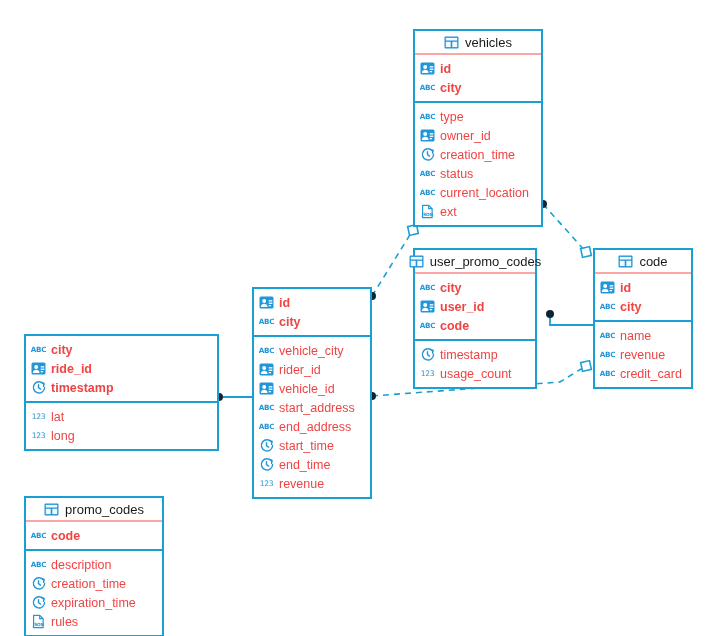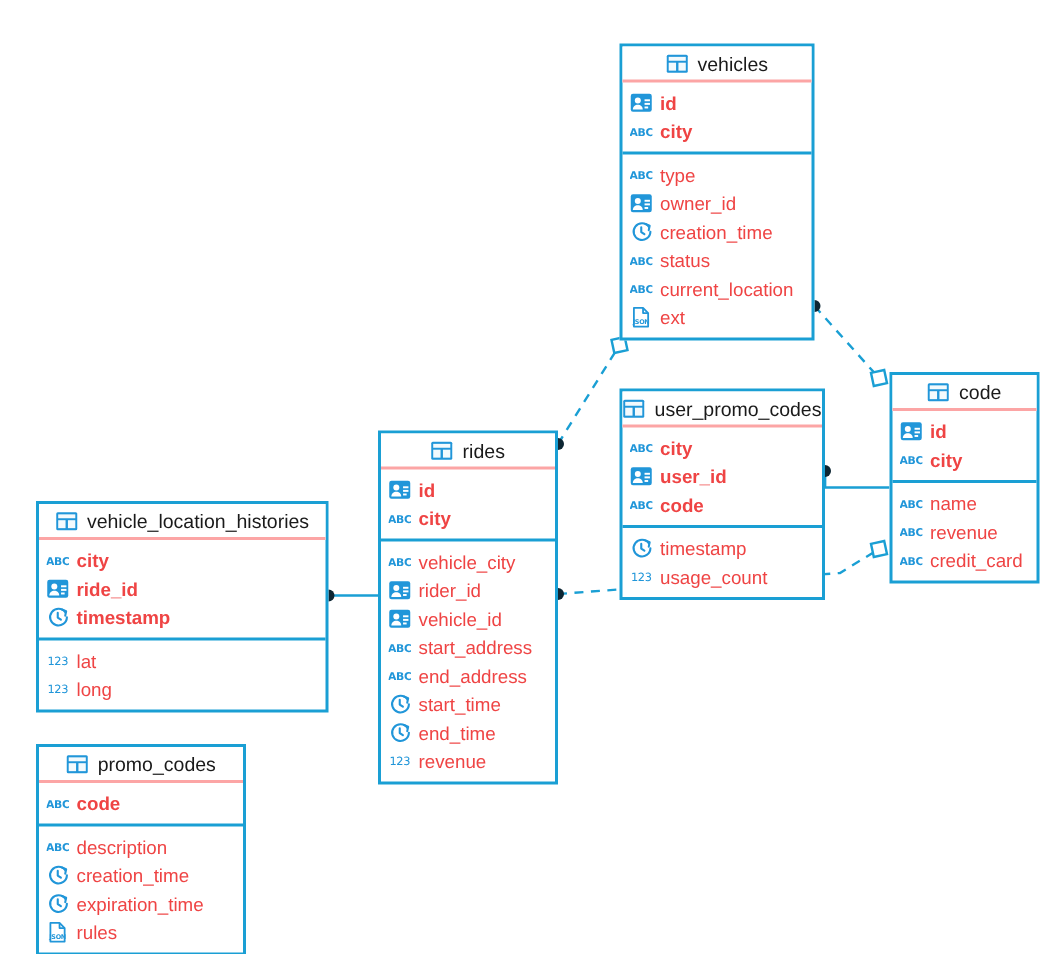--- a/index.html
+++ b/index.html
@@ -201,21 +201,21 @@
               <svg width="15" height="15" viewBox="0 0 15 15">
                 <path d="M2.6 1.3h6.1l3.4 3.4v9h-9.5z" fill="#fff" stroke="#2196d9" stroke-width="1.2" stroke-linejoin="round"></path>
                 <path d="M8.7 1.3v3.4h3.4" fill="none" stroke="#2196d9" stroke-width="1.2" stroke-linejoin="round"></path>
                 <text x="7.4" y="12.1" font-family="DejaVu Sans, sans-serif" font-size="4.3" font-weight="bold" fill="#2196d9" text-anchor="middle" letter-spacing="-0.2">JSON</text>
               </svg>
             </span>
             <span class="col-name">ext</span>
           </div>
         </div>
       </div>
-      <div class="table-box" style="left: 413px; top: 248px; width: 137px; margin-top: 11px;">
+      <div class="table-box" style="left: 413px; top: 248px; width: 124px;">
         <div class="table-header">
           <span class="icon">
             <svg width="15" height="13" viewBox="0 0 15 13">
               <rect x="0.5" y="0.5" width="14" height="12" rx="1" fill="#2196d9"></rect>
               <rect x="1.8" y="1.9" width="11.4" height="2.6" fill="#fff" opacity="0.95"></rect>
               <rect x="1.8" y="5.8" width="4.9" height="5.3" fill="#fff" opacity="0.95"></rect>
               <rect x="8.3" y="5.8" width="4.9" height="5.3" fill="#fff" opacity="0.95"></rect>
             </svg>
           </span>
           <span class="table-title">user_promo_codes</span>
@@ -328,31 +328,20 @@
             <span class="icon">
               <svg width="15" height="15" viewBox="0 0 15 15">
                 <text x="7.5" y="10.4" font-family="DejaVu Sans, sans-serif" font-size="7.2" font-weight="bold" fill="#2196d9" text-anchor="middle" letter-spacing="-0.2">ABC</text>
               </svg>
             </span>
             <span class="col-name">credit_card</span>
           </div>
         </div>
       </div>
       <div class="table-box" style="left: 252px; top: 287px; width: 120px;">
-        <div class="table-header">
-          <span class="icon">
-            <svg width="15" height="13" viewBox="0 0 15 13">
-              <rect x="0.5" y="0.5" width="14" height="12" rx="1" fill="#2196d9"></rect>
-              <rect x="1.8" y="1.9" width="11.4" height="2.6" fill="#fff" opacity="0.95"></rect>
-              <rect x="1.8" y="5.8" width="4.9" height="5.3" fill="#fff" opacity="0.95"></rect>
-              <rect x="8.3" y="5.8" width="4.9" height="5.3" fill="#fff" opacity="0.95"></rect>
-            </svg>
-          </span>
-          <span class="table-title">rides</span>
-        </div>
         <div class="col-group">
           <div class="col-row pk">
             <span class="icon">
               <svg width="15" height="15" viewBox="0 0 15 15">
                 <rect x="0.5" y="1.5" width="14" height="12" rx="1.5" fill="#2196d9"></rect>
                 <circle cx="5.2" cy="6" r="2" fill="#fff"></circle>
                 <path d="M1.9 12c0-2 1.5-3.2 3.3-3.2S8.5 10 8.5 12z" fill="#fff"></path>
                 <rect x="9.7" y="5.2" width="3.6" height="1.3" fill="#fff"></rect>
                 <rect x="9.7" y="7.6" width="3.6" height="1.3" fill="#fff"></rect>
                 <rect x="9.7" y="10" width="2.4" height="1.3" fill="#fff"></rect>
@@ -444,31 +433,20 @@
             <span class="icon">
               <svg width="15" height="15" viewBox="0 0 15 15">
                 <text x="7.5" y="10.2" font-family="DejaVu Sans, sans-serif" font-size="7.6" fill="#2196d9" text-anchor="middle" letter-spacing="-0.3">123</text>
               </svg>
             </span>
             <span class="col-name">revenue</span>
           </div>
         </div>
       </div>
       <div class="table-box" style="left: 24px; top: 334px; width: 195px;">
-        <div class="table-header">
-          <span class="icon">
-            <svg width="15" height="13" viewBox="0 0 15 13">
-              <rect x="0.5" y="0.5" width="14" height="12" rx="1" fill="#2196d9"></rect>
-              <rect x="1.8" y="1.9" width="11.4" height="2.6" fill="#fff" opacity="0.95"></rect>
-              <rect x="1.8" y="5.8" width="4.9" height="5.3" fill="#fff" opacity="0.95"></rect>
-              <rect x="8.3" y="5.8" width="4.9" height="5.3" fill="#fff" opacity="0.95"></rect>
-            </svg>
-          </span>
-          <span class="table-title">vehicle_location_histories</span>
-        </div>
         <div class="col-group">
           <div class="col-row pk">
             <span class="icon">
               <svg width="15" height="15" viewBox="0 0 15 15">
                 <text x="7.5" y="10.4" font-family="DejaVu Sans, sans-serif" font-size="7.2" font-weight="bold" fill="#2196d9" text-anchor="middle" letter-spacing="-0.2">ABC</text>
               </svg>
             </span>
             <span class="col-name">city</span>
           </div>
           <div class="col-row pk">

